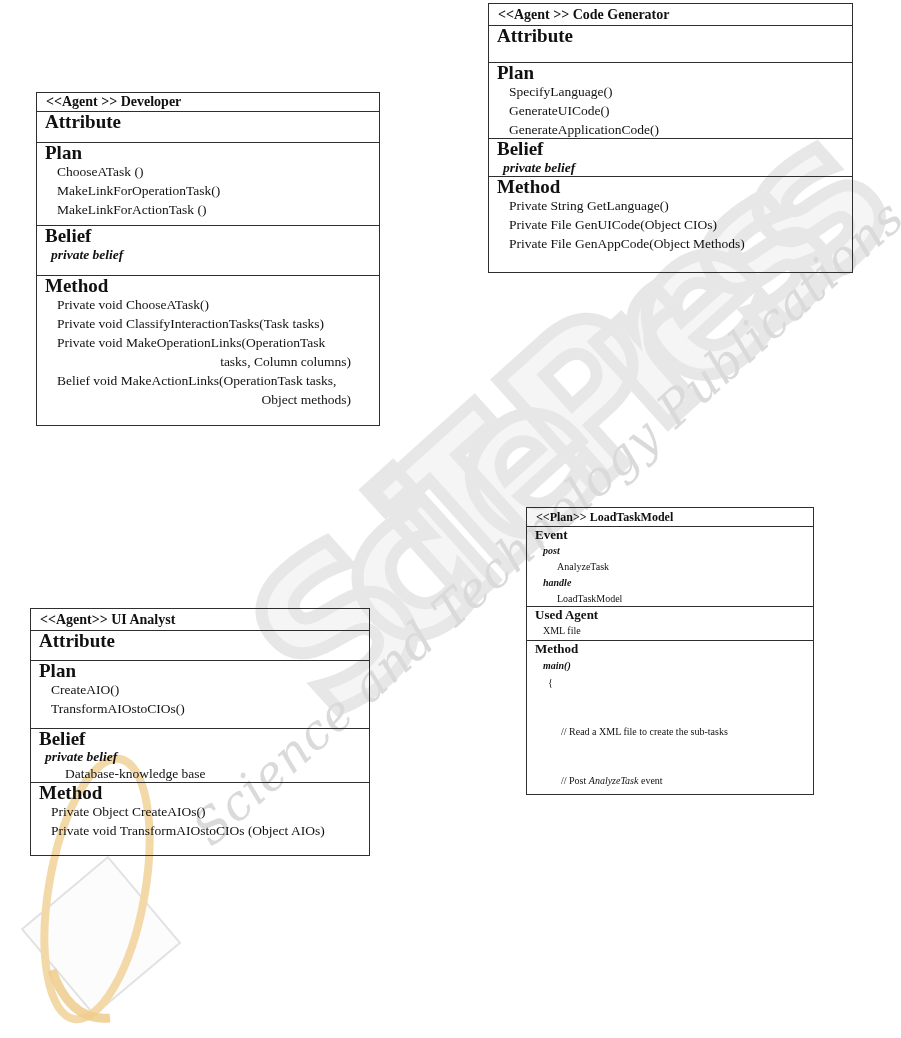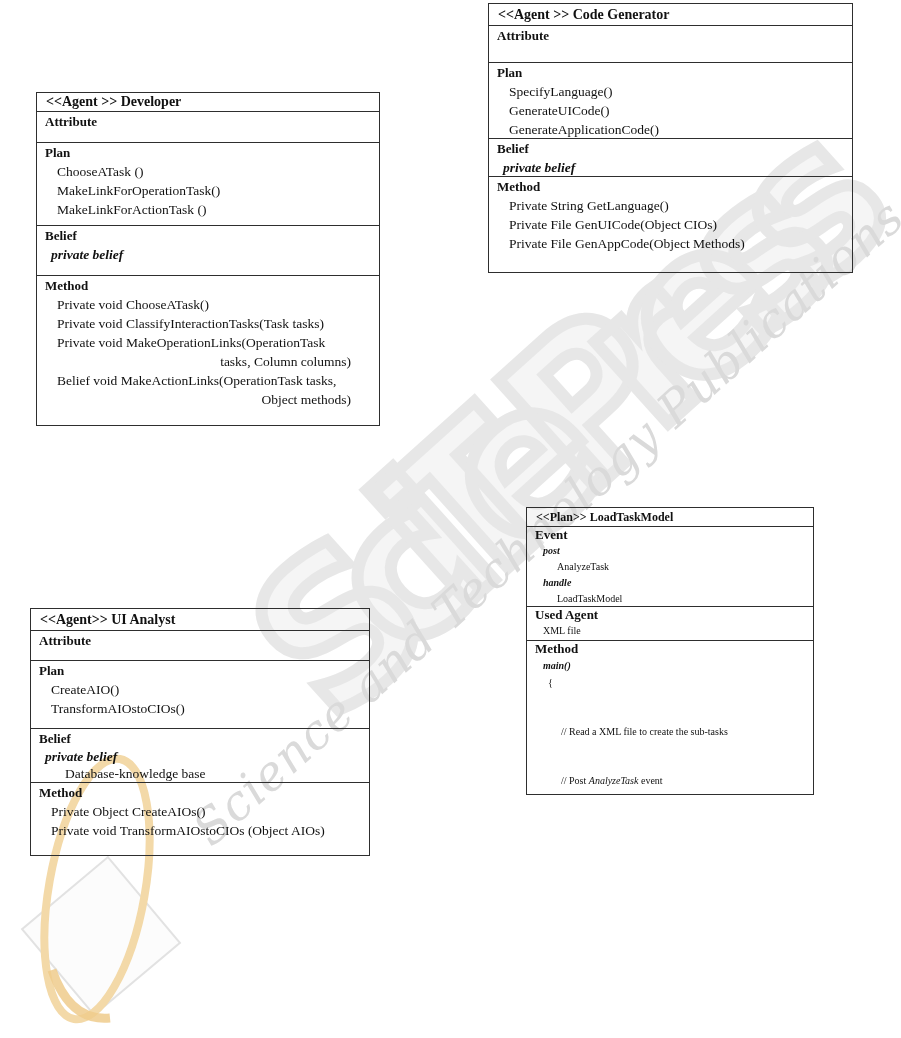--- a/index.html
+++ b/index.html
@@ -17,21 +17,21 @@
           text-align:center;transform:rotate(-42deg);
           font-family:"DejaVu Serif","Liberation Serif",serif;font-style:italic;
           font-size:48px;letter-spacing:1px;white-space:nowrap;color:#dadada;}
   .wm-logo{position:absolute;left:0;top:730px;}
 
   
   .uml-box{position:absolute;z-index:1;border:1px solid #2e2e2e;background:transparent;}
   .sec{border-top:1px solid #2e2e2e;overflow:hidden;box-sizing:border-box;}
   .sec.header{border-top:none;display:flex;align-items:center;}
   .title{font-weight:bold;font-size:14px;padding-left:9px;white-space:nowrap;}
-  .lbl{font-weight:bold;font-size:13px;line-height:19px;padding-left:8px;}
+  .lbl{font-weight:bold;font-size:19px;line-height:19px;padding-left:8px;}
   .item{font-size:13.5px;line-height:19px;padding-left:20px;white-space:nowrap;}
   .item.sub{padding-left:34px;}
   .bi{font-weight:bold;font-style:italic;}
   .item.cont{text-align:right;padding-right:28px;padding-left:0;}
 
   
   .ltm .lbl{font-size:13px;line-height:16px;}
   .ltm .item{font-size:10px;line-height:16px;padding-left:16px;}
   .ltm .item.sub{padding-left:30px;}
   .ltm .item.br{padding-left:21px;line-height:17px;}

